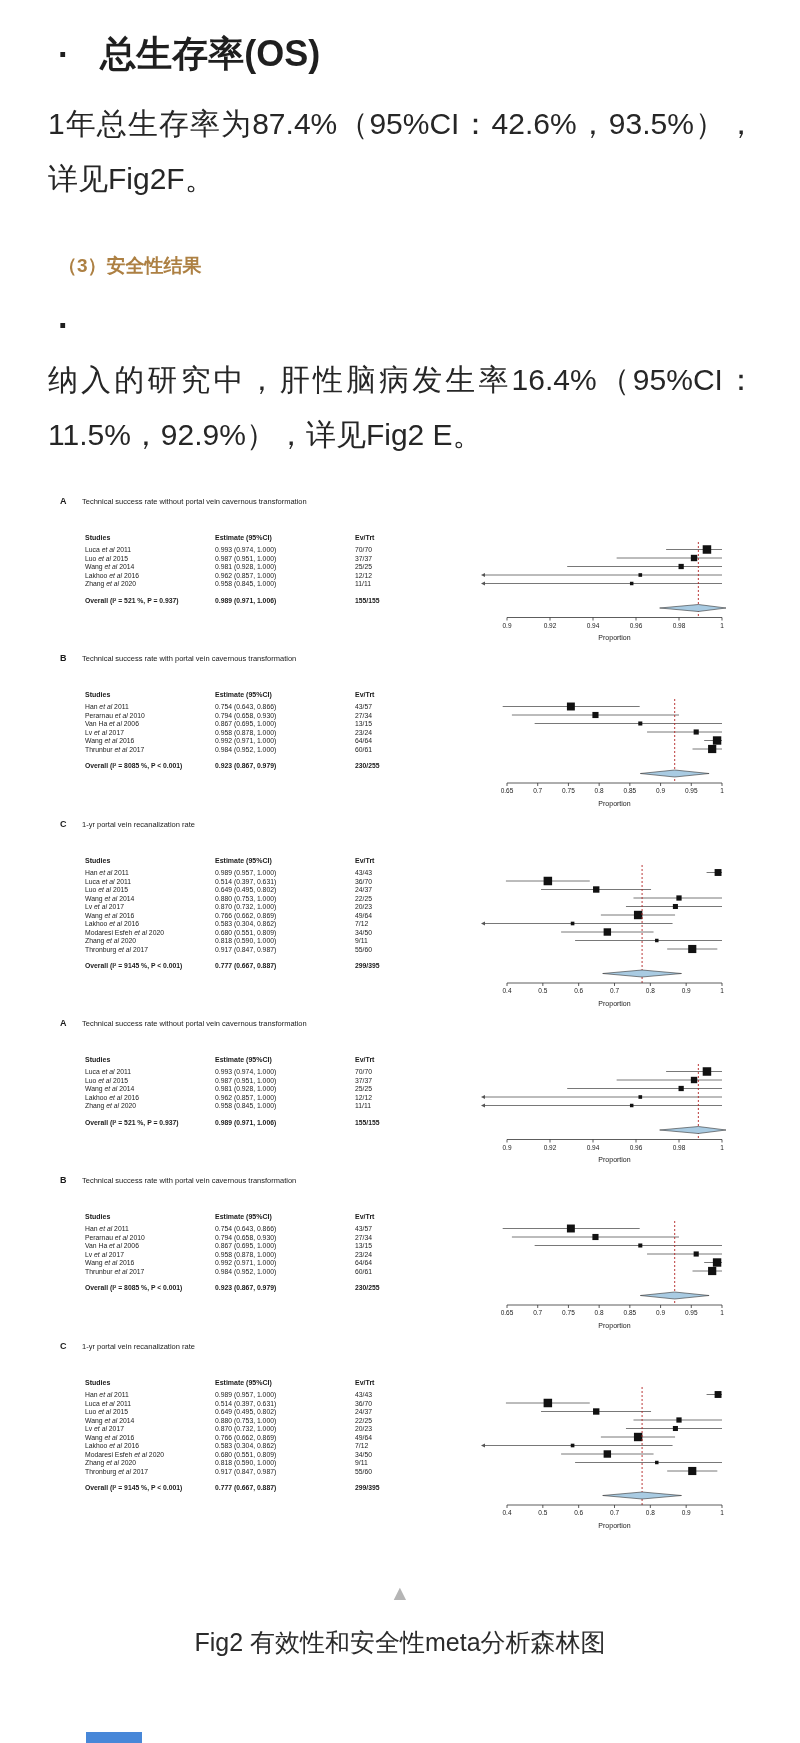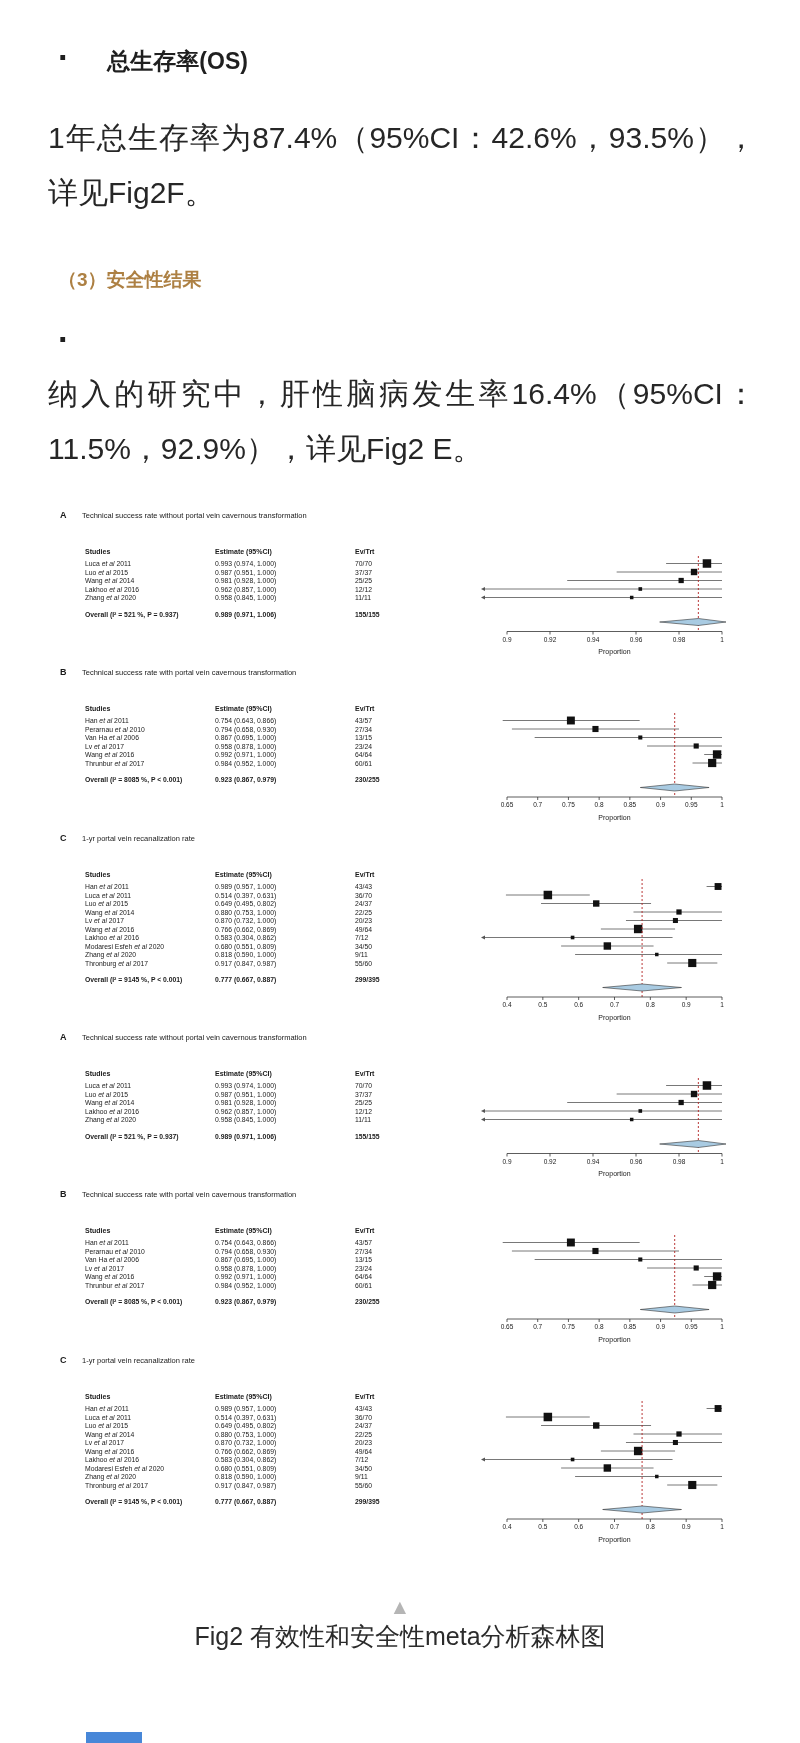--- a/index.html
+++ b/index.html
@@ -1,34 +1,34 @@
 <!DOCTYPE html>
 <html><head>
 <meta charset="utf-8">
 <style>
   html,body{margin:0;padding:0;}
   body{width:800px;height:1743px;background:#fff;overflow:hidden;
        font-family:"Liberation Sans","DejaVu Sans",sans-serif;color:#262626;position:relative;}
   .page{position:relative;width:800px;height:1743px;}
   .h-row{display:flex;align-items:baseline;padding-left:58px;margin:0;}
   .h-row .bullet{font-size:34px;font-weight:bold;color:#1f1f1f;margin-right:26px;line-height:1;}
-  .h-row h2{font-size:23px;font-weight:bold;color:#1f1f1f;margin:12px;line-height:46px;}
+  .h-row h2{font-size:36px;font-weight:bold;color:#1f1f1f;margin:5px;line-height:46px;}
   .h-row-1{padding-top:26px;margin-bottom:14px;}
   .para{font-size:30px;line-height:55px;color:#262626;margin:0 44px 0 48px;
         text-align:justify;text-justify:inter-character;}
   .para-1{margin-bottom:40px;}
   .gold-heading{font-size:19px;font-weight:bold;margin:36px 0 22px 58px;line-height:40px;}
   .h-row-2{margin-bottom:10px;}
   .para-2{margin-bottom:30px;}
   .figure{margin-left:52px;width:710px;}
   .panel{position:relative;margin-bottom:4px;}
   .panel svg{display:block;}
   .panel svg text{font-family:"Liberation Sans","DejaVu Sans",sans-serif;}
   .triangle{text-align:center;font-size:21px;line-height:22px;margin-top:50px;cursor:pointer;}
-  .caption{text-align:center;font-size:25px;color:#2b2b2b;margin-top:0;line-height:36px;}
+  .caption{text-align:center;font-size:25px;color:#2b2b2b;margin-top:20px;line-height:36px;}
   .blue-bar{position:absolute;left:86px;bottom:0;width:56px;height:11px;}
 </style>
 </head>
 <body>
 
 <div class="page">
 
   <div class="h-row h-row-1">
     <span class="bullet">·</span>
     <h2>总生存率(OS)</h2>

